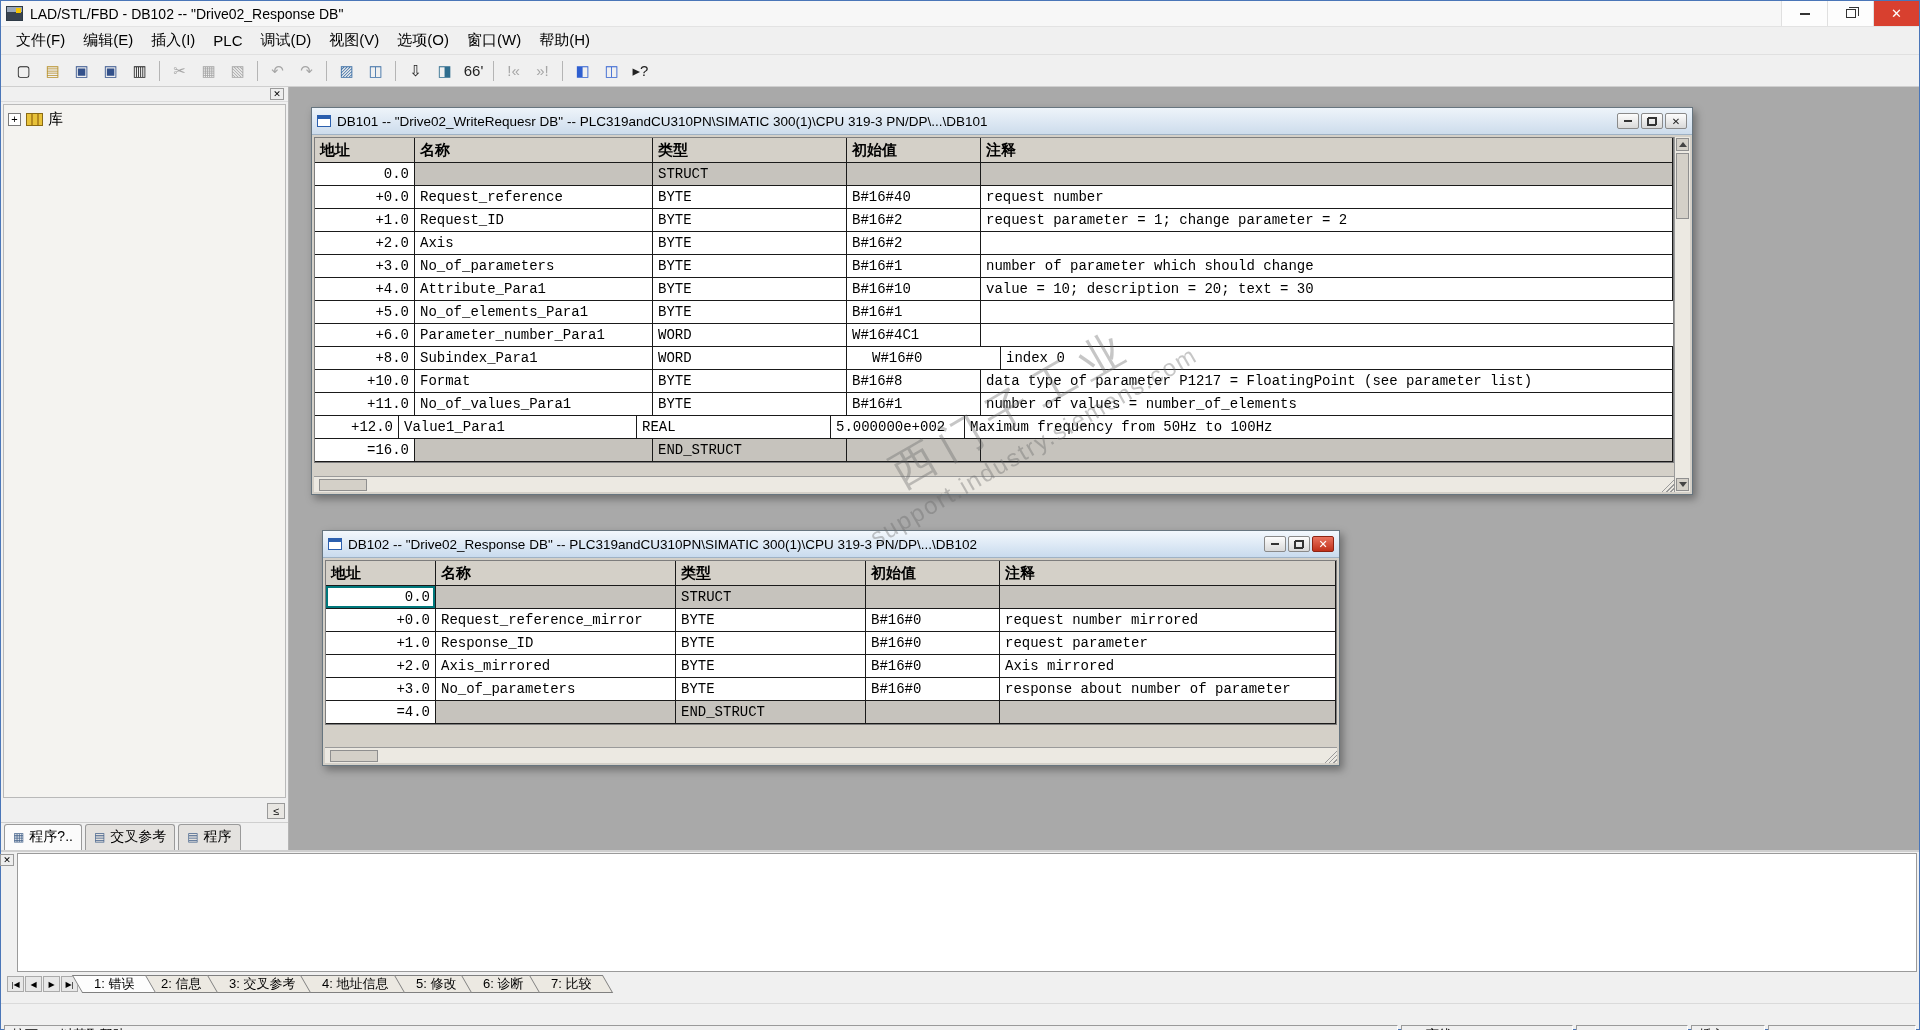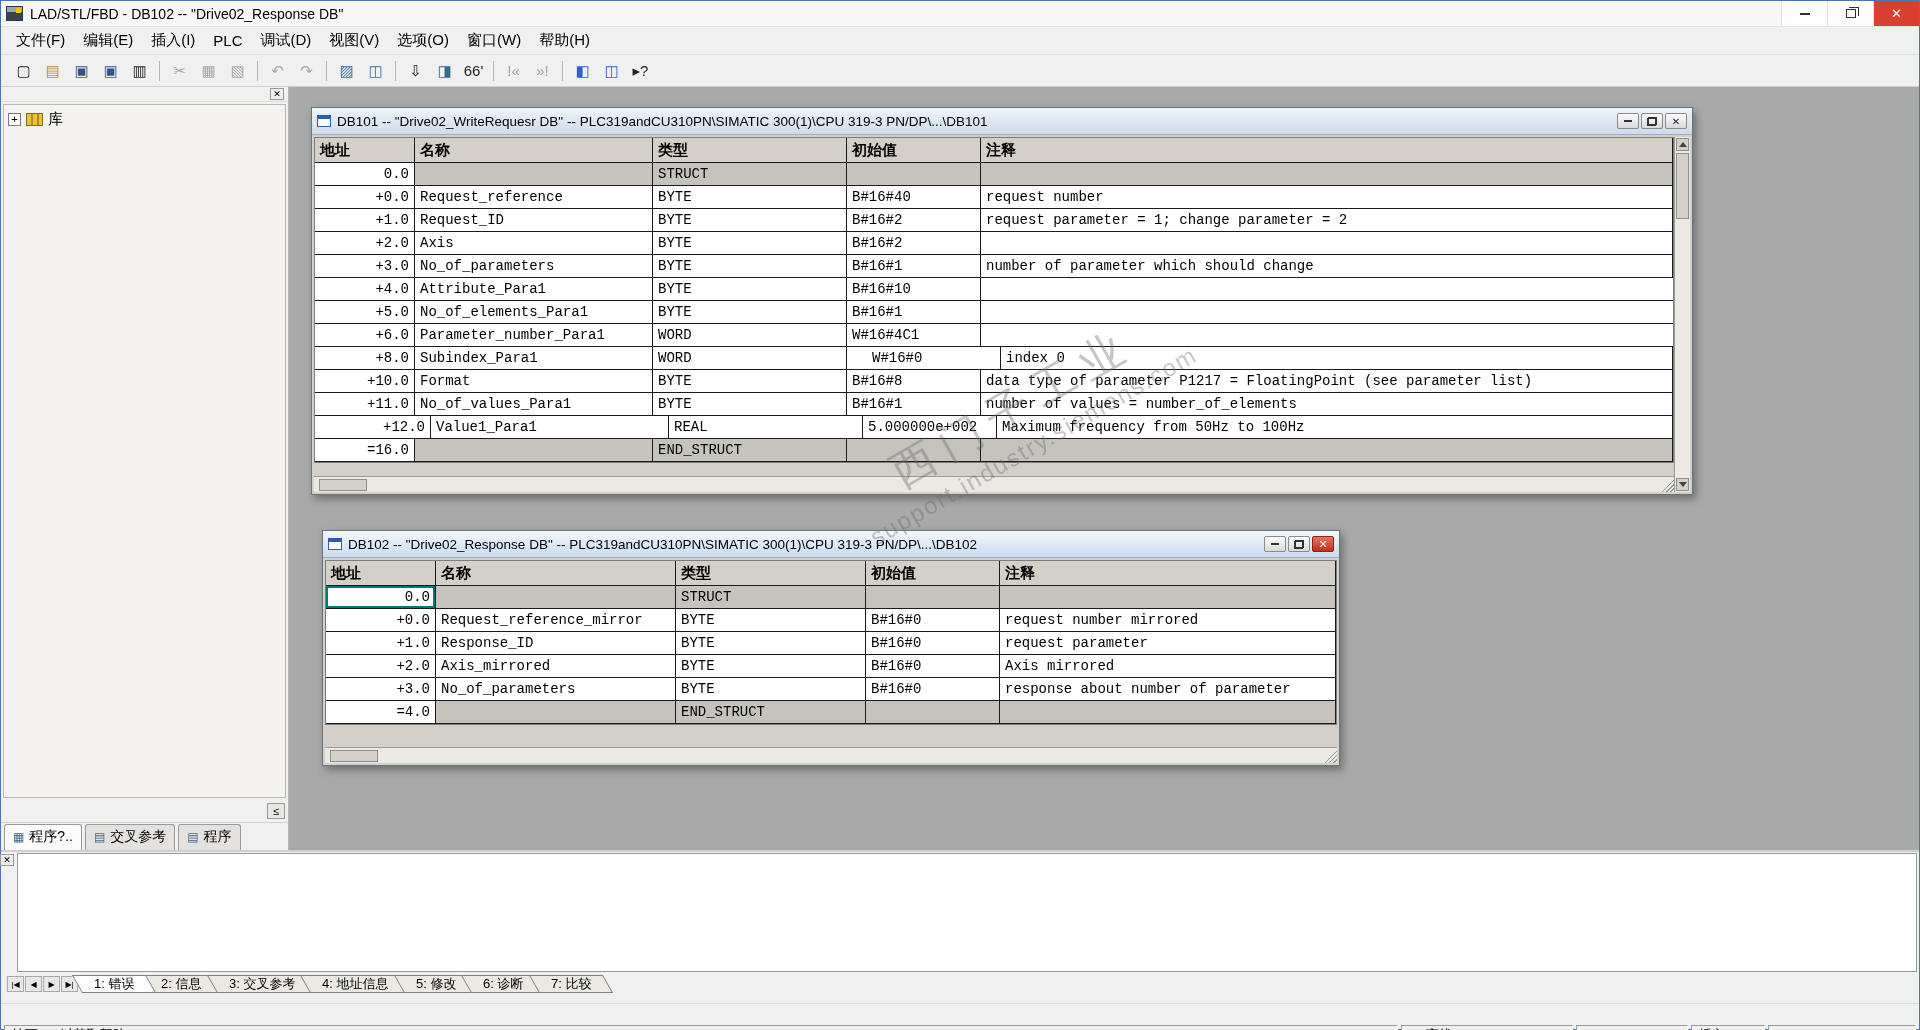--- a/index.html
+++ b/index.html
@@ -303,20 +303,21 @@
                   <div class="tcell" style="width: 238px;">No_of_parameters</div>
                   <div class="tcell" style="width: 194px;">BYTE</div>
                   <div class="tcell" style="width: 134px;">B#16#1</div>
                   <div class="tcell" style="flex: 1 1 0%;">number of parameter which should change</div>
                 </div>
                 <div class="trow">
                   <div class="tcell addr" style="width: 100px;">+4.0</div>
                   <div class="tcell" style="width: 238px;">Attribute_Para1</div>
                   <div class="tcell" style="width: 194px;">BYTE</div>
                   <div class="tcell" style="width: 134px;">B#16#10</div>
+                  <div class="tcell" style="flex: 1 1 0%;">value = 10; description = 20; text = 30</div>
                 </div>
                 <div class="trow">
                   <div class="tcell addr" style="width: 100px;">+5.0</div>
                   <div class="tcell" style="width: 238px;">No_of_elements_Para1</div>
                   <div class="tcell" style="width: 194px;">BYTE</div>
                   <div class="tcell" style="width: 134px;">B#16#1</div>
                 </div>
                 <div class="trow">
                   <div class="tcell addr" style="width: 100px;">+6.0</div>
                   <div class="tcell" style="width: 238px;">Parameter_number_Para1</div>
@@ -338,21 +339,21 @@
                   <div class="tcell" style="flex: 1 1 0%;">data type of parameter P1217 = FloatingPoint (see parameter list)</div>
                 </div>
                 <div class="trow">
                   <div class="tcell addr" style="width: 100px;">+11.0</div>
                   <div class="tcell" style="width: 238px;">No_of_values_Para1</div>
                   <div class="tcell" style="width: 194px;">BYTE</div>
                   <div class="tcell" style="width: 134px;">B#16#1</div>
                   <div class="tcell" style="flex: 1 1 0%;">number of values = number_of_elements</div>
                 </div>
                 <div class="trow">
-                  <div class="tcell addr" style="width: 116px;">+12.0</div>
+                  <div class="tcell addr" style="width: 84px;">+12.0</div>
                   <div class="tcell" style="width: 238px;">Value1_Para1</div>
                   <div class="tcell" style="width: 194px;">REAL</div>
                   <div class="tcell" style="width: 134px;">5.000000e+002</div>
                   <div class="tcell" style="flex: 1 1 0%;">Maximum frequency from 50Hz to 100Hz</div>
                 </div>
                 <div class="trow">
                   <div class="tcell addr" style="width: 100px;">=16.0</div>
                   <div class="tcell structcell" style="width: 238px;"></div>
                   <div class="tcell structcell" style="width: 194px;">END_STRUCT</div>
                   <div class="tcell structcell" style="width: 134px;"></div>

